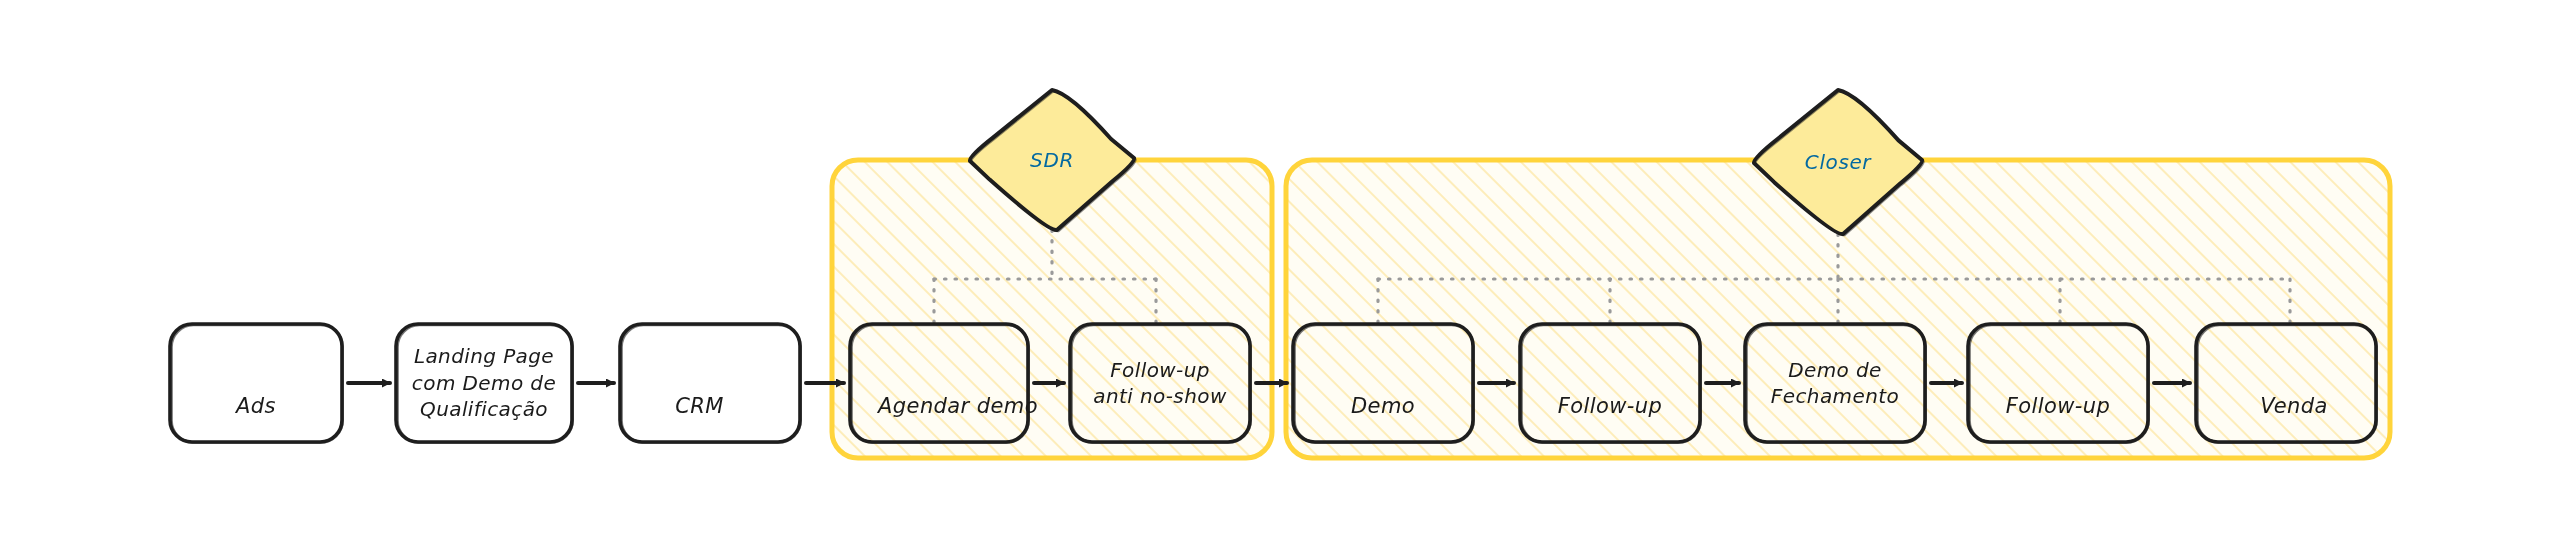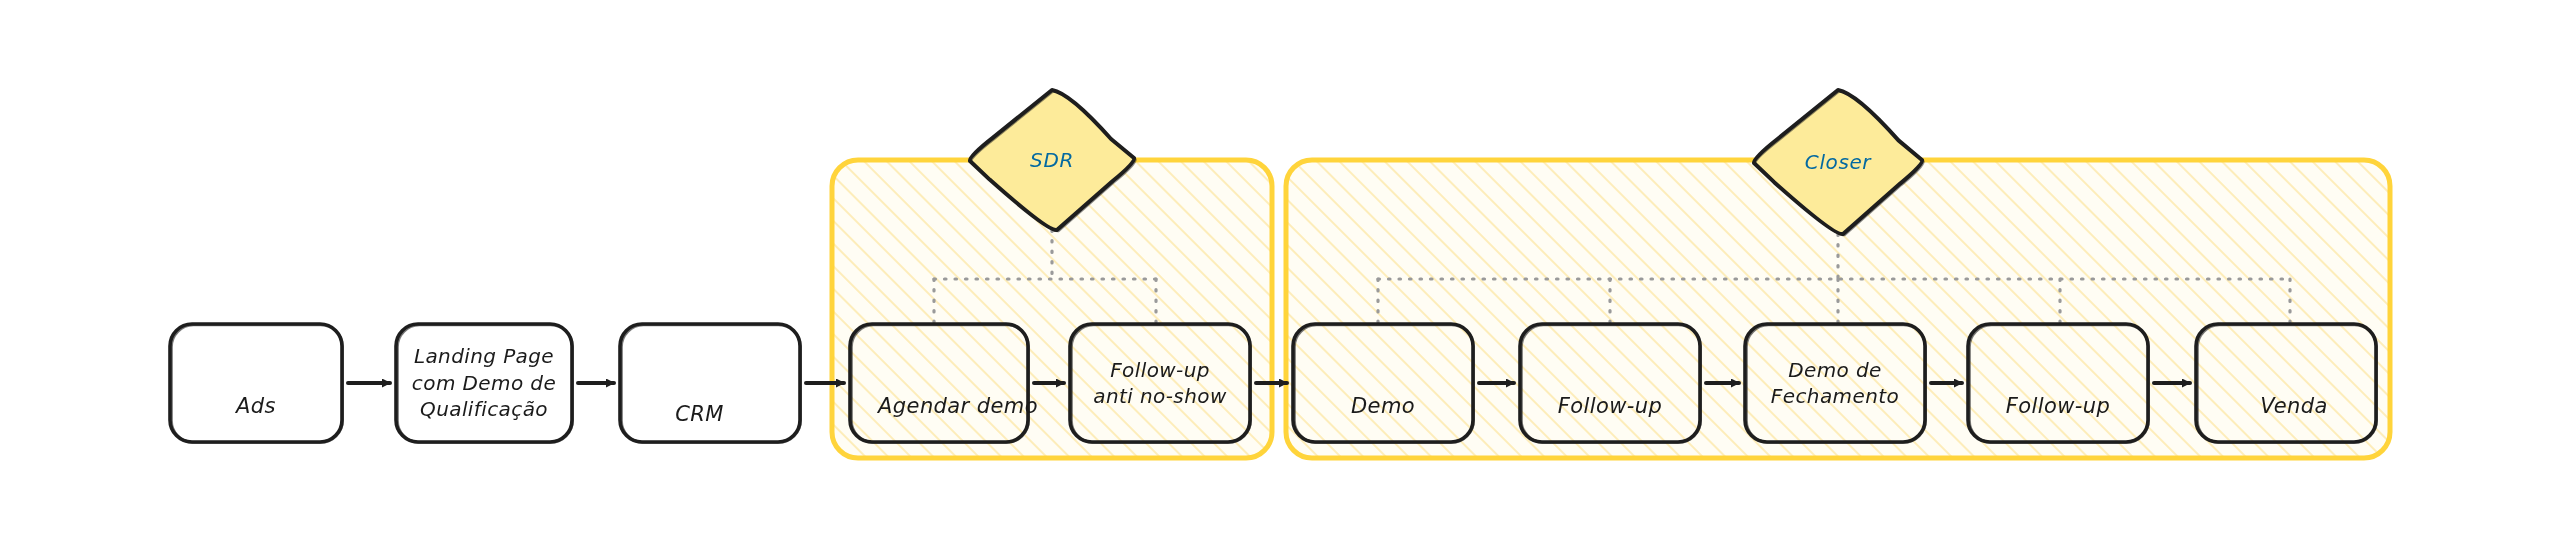--- a/index.html
+++ b/index.html
@@ -145,21 +145,21 @@
           <path d="M 1838 90 Q 1856.48 93.168 1898.48 140.4 L 1922 160 Q 1924 164 1900.16 183.6 L 1843.04 234 Q 1834.64 236 1774.16 182.16 L 1754 163 Q 1752 159 1777.52 138.96 Z" fill="none" stroke="#1e1e1e" stroke-width="2.2" opacity="0.5" transform="translate(1.5,1.2)"></path>
         </g>
       </g>
   </svg>
 
   <div id="labels-layer">
       <div class="nodeLabel n1" style="left: 170px; top: 324px; width: 172px; height: 118px;">Ads</div>
       <div class="nodeLabel n2" style="left: 396px; top: 324px; width: 176px; height: 118px;">Landing Page
 com Demo de
 Qualificação</div>
-      <div class="nodeLabel n1" style="left: 620px; top: 332px; width: 159px; height: 118px;">CRM</div>
+      <div class="nodeLabel n1" style="left: 620px; top: 324px; width: 159px; height: 118px;">CRM</div>
       <div class="nodeLabel n1" style="left: 850px; top: 324px; width: 216px; height: 118px;">Agendar demo</div>
       <div class="nodeLabel n2" style="left: 1070px; top: 324px; width: 180px; height: 118px;">Follow-up
 anti no-show</div>
       <div class="nodeLabel n1" style="left: 1293px; top: 324px; width: 180px; height: 118px;">Demo</div>
       <div class="nodeLabel n1" style="left: 1520px; top: 324px; width: 180px; height: 118px;">Follow-up</div>
       <div class="nodeLabel n2" style="left: 1745px; top: 324px; width: 180px; height: 118px;">Demo de
 Fechamento</div>
       <div class="nodeLabel n1" style="left: 1968px; top: 324px; width: 180px; height: 118px;">Follow-up</div>
       <div class="nodeLabel n1" style="left: 2196px; top: 324px; width: 196px; height: 118px;">Venda</div>
       <div class="groupLabel" style="left: 970px; top: 90px; width: 164px; height: 140px;">SDR</div>

